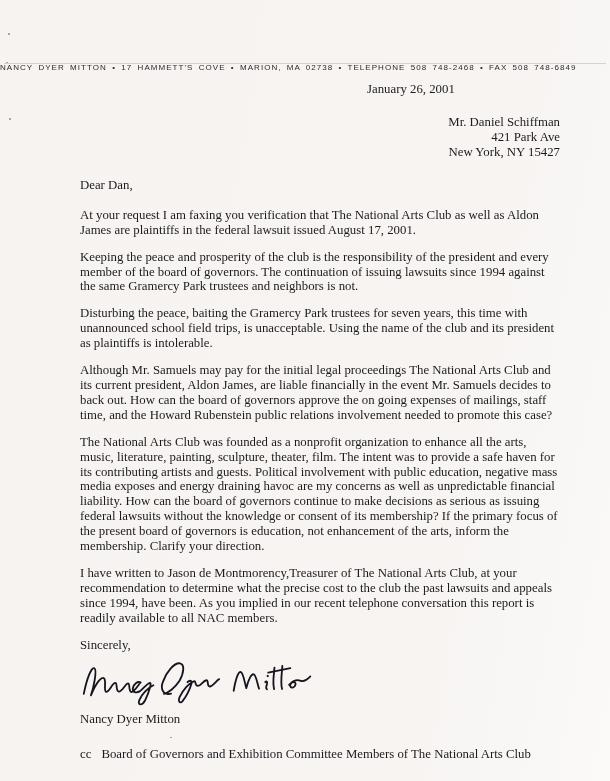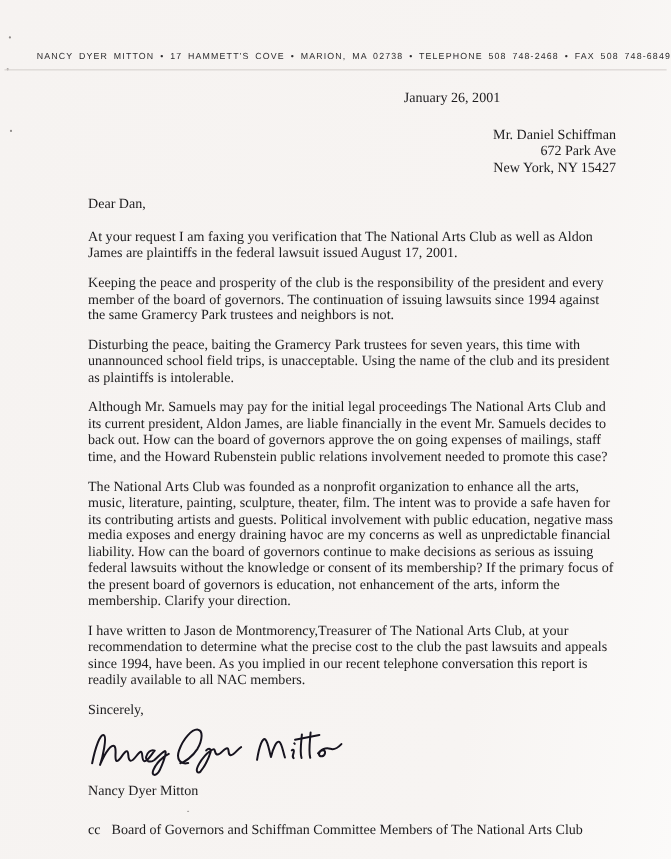--- a/index.html
+++ b/index.html
@@ -14,24 +14,24 @@
     height: 781px;
     margin: 0 auto;
     background: linear-gradient(100deg, #f6f3f1 0%, #f7f4f2 72%, #fbfaf9 100%);
     color: #1c1b1d;
     overflow: hidden;
     box-sizing: border-box;
   }
   
   .letterhead {
     position: absolute;
-    top: 47px;
+    top: 63px;
     left: 0;
     right: 0;
-    text-align: right;
+    text-align: left;
     font-family: "Liberation Sans", sans-serif;
     font-size: 8px;
     letter-spacing: 1.05px;
     word-spacing: 2px;
     color: #2b2a2c;
     white-space: nowrap;
   }
   .letterhead-rule {
     position: absolute;
     top: 63px;
@@ -94,21 +94,21 @@
 
   <div class="letterhead">NANCY DYER MITTON  •  17 HAMMETT'S COVE  •  MARION, MA 02738  •  TELEPHONE 508 748-2468  •  FAX 508 748-6849</div>
   <div class="letterhead-rule"></div>
 
   <div class="content">
 
     <div class="date-line">January 26, 2001</div>
 
     <div class="recipient">
       <div>Mr. Daniel Schiffman</div>
-      <div>672 Park Ave</div>
+      <div>421 Park Ave</div>
       <div>New York, NY 15427</div>
     </div>
 
     <div class="salutation">Dear Dan,</div>
 
     <div class="body-paragraphs">
       <p>At your request I am faxing you verification that The National Arts Club as well as Aldon James are plaintiffs in the federal lawsuit issued August 17, 2001.</p>
       <p>Keeping the peace and prosperity of the club is the responsibility of the president and every member of the board of governors. The continuation of issuing lawsuits since 1994 against the same Gramercy Park trustees and neighbors is not.</p>
       <p>Disturbing the peace, baiting the Gramercy Park trustees for seven years, this time with unannounced school field trips, is unacceptable. Using the name of the club and its president as plaintiffs is intolerable.</p>
       <p>Although Mr. Samuels may pay for the initial legal proceedings The National Arts Club and its current president, Aldon James, are liable financially in the event Mr. Samuels decides to back out. How can the board of governors approve the on going expenses of mailings, staff time, and the Howard Rubenstein public relations involvement needed to promote this case?</p>
@@ -130,17 +130,17 @@
         <path d="M248,18 C247,27 245,38 247,45"></path>
         <path d="M258,16 C257,26 255,38 257,45"></path>
         <path d="M240,24 L268,19"></path>
         <path d="M266,40 C270,35 275,36 274,40 C273,44 268,45 267,41 C268,36 275,33 280,35 C284,37 289,34 293,30"></path>
       </svg>
     </div>
 
     <div class="typed-name">Nancy Dyer Mitton</div>
 
     <div class="cc-line">
-      <span class="cc-label">cc</span><span>Board of Governors and Schiffman Committee Members of The National Arts Club</span>
+      <span class="cc-label">cc</span><span>Board of Governors and Exhibition Committee Members of The National Arts Club</span>
     </div>
 
   </div>
 </div>
 
 </body></html>

